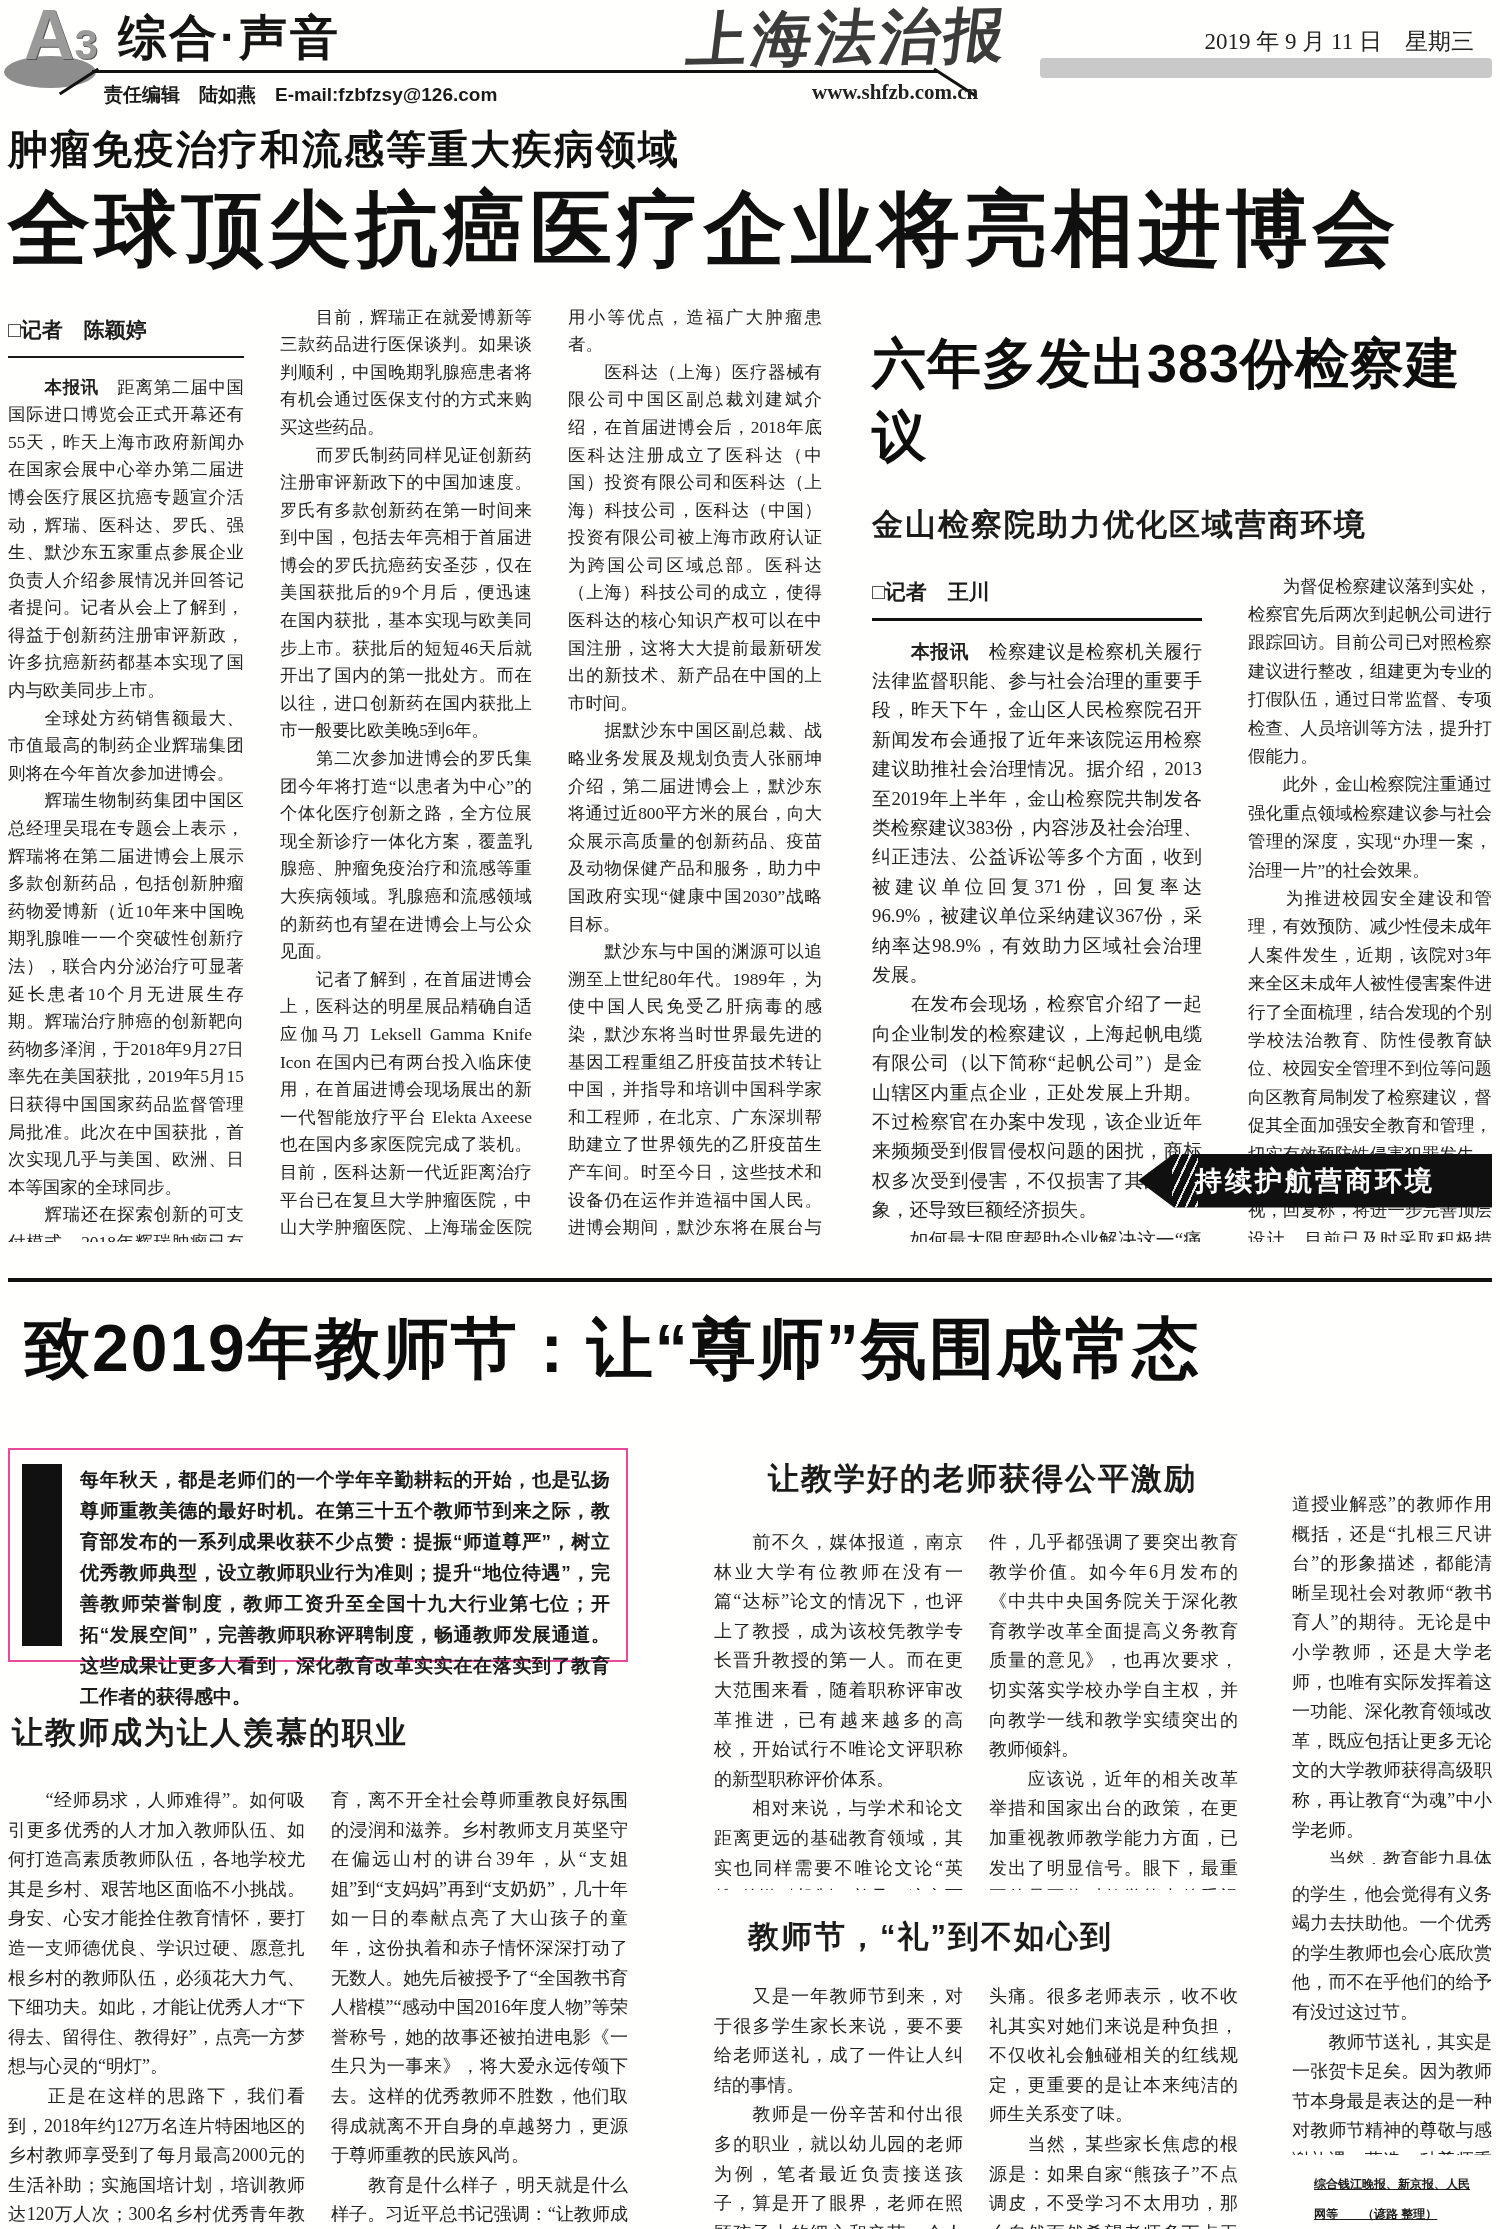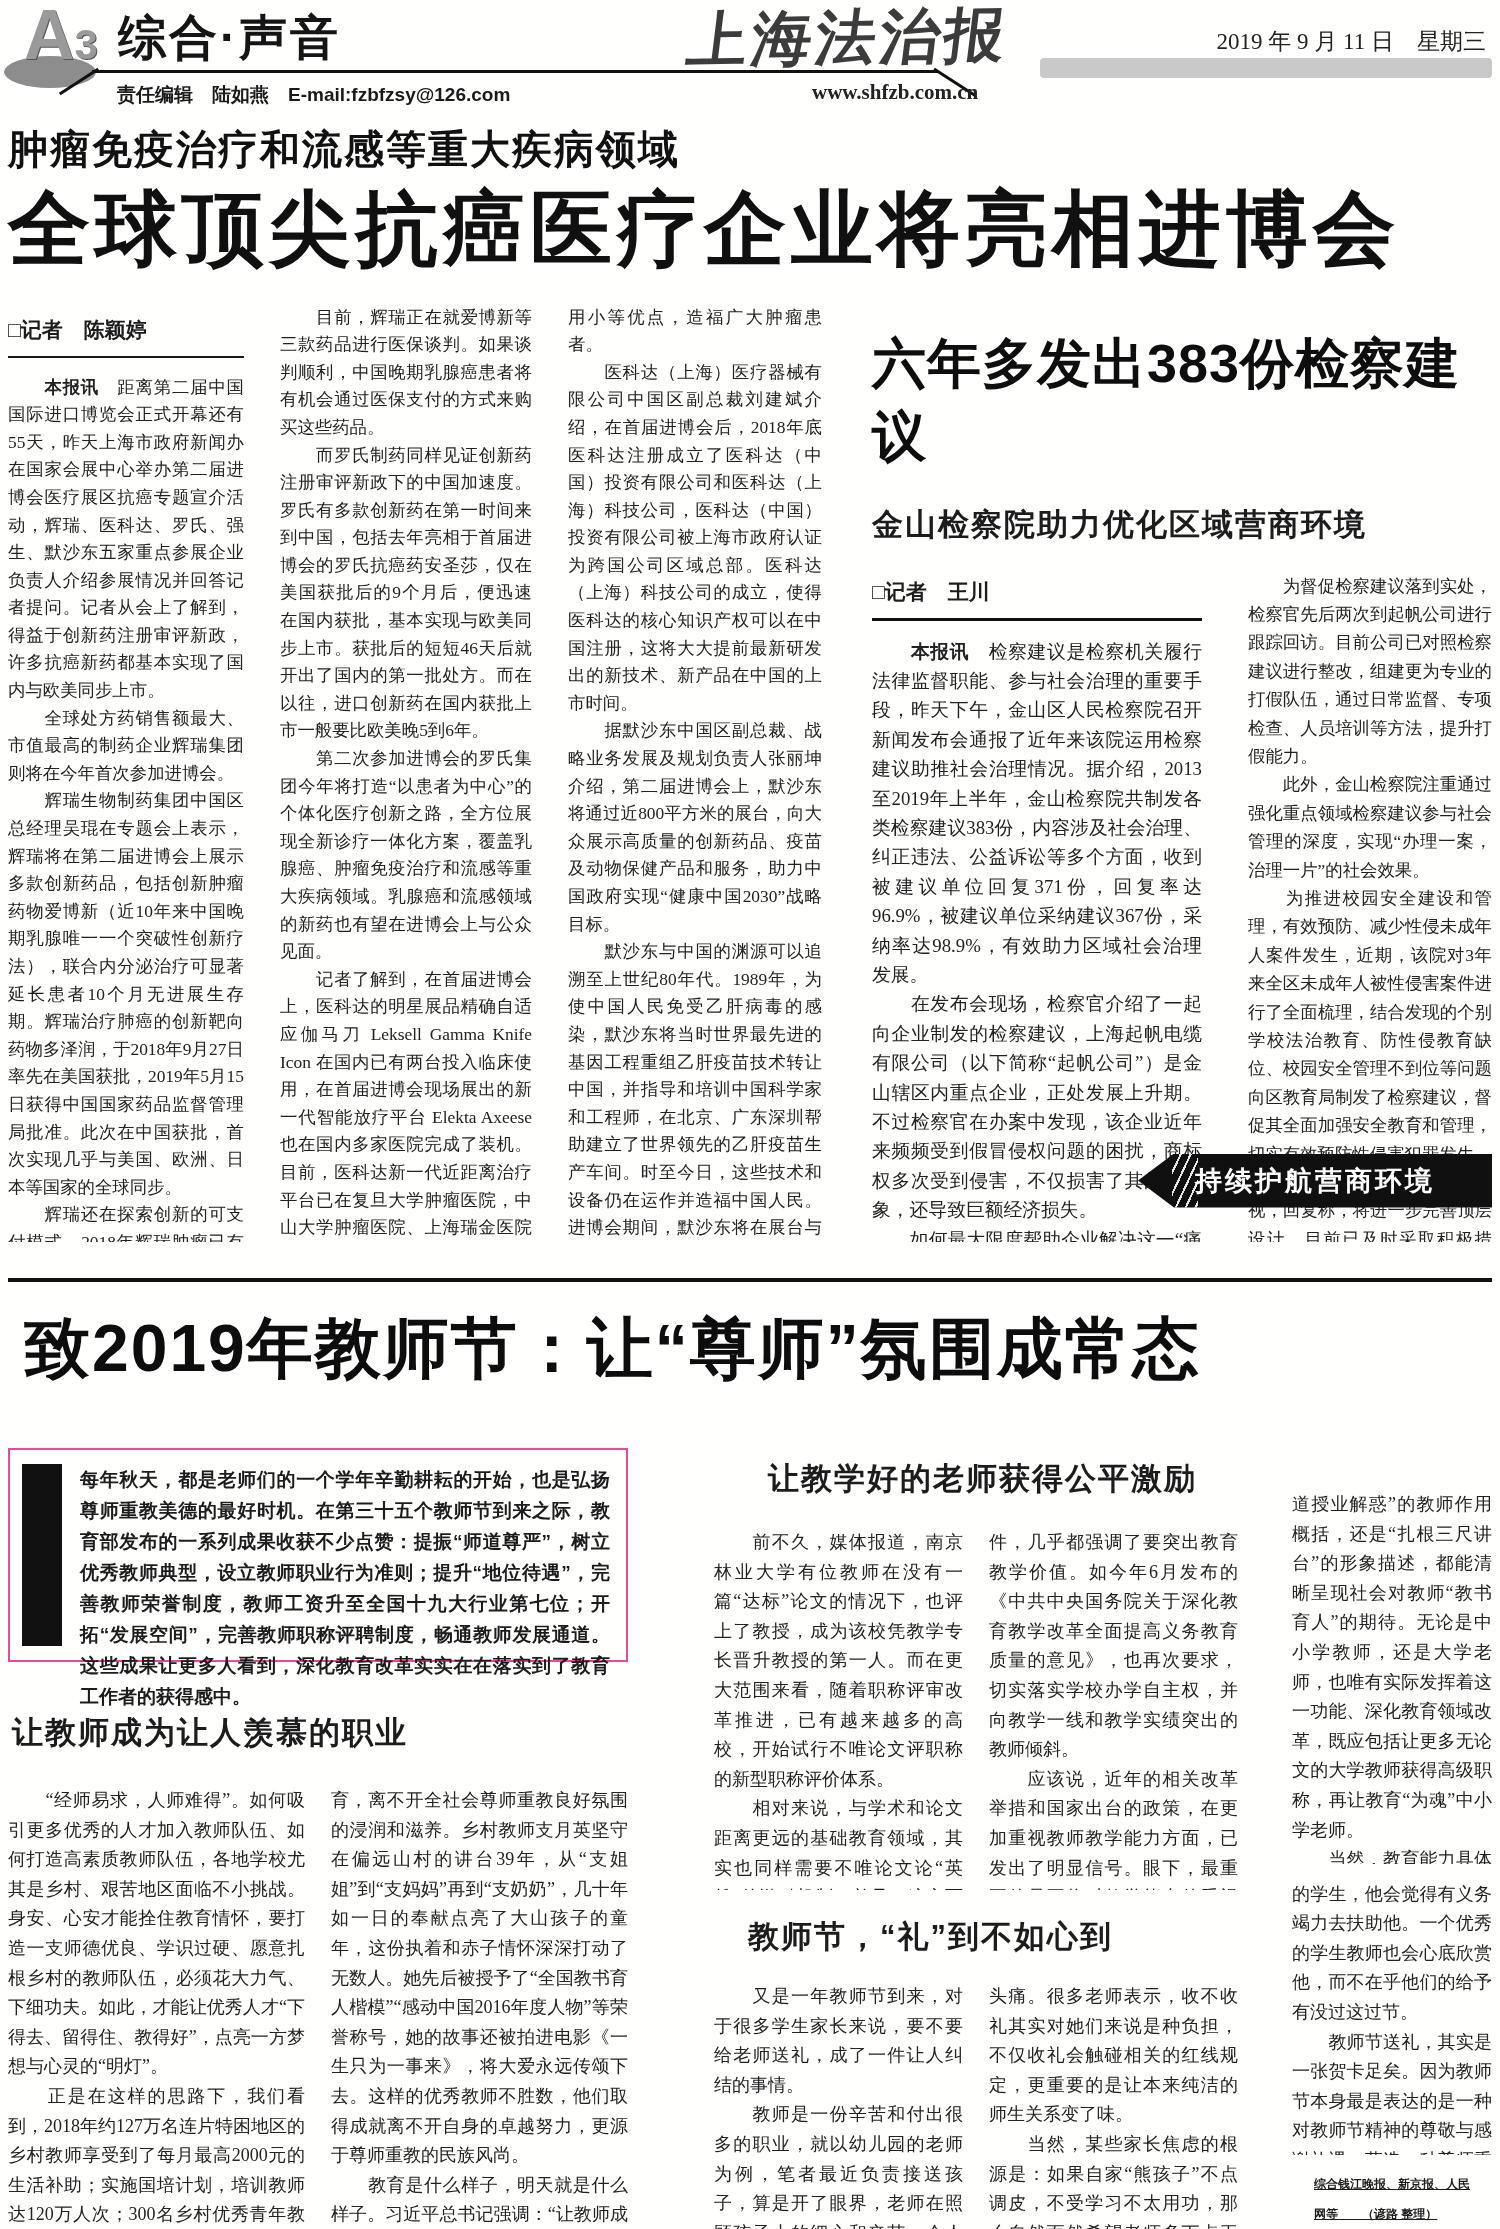--- a/index.html
+++ b/index.html
@@ -10,26 +10,26 @@
   
   .hdr{position:absolute;top:0;left:0;width:100%;height:112px;}
   .badge-a{position:absolute;left:24px;top:0px;font-family:"Liberation Sans",sans-serif;
            font-weight:900;font-size:70px;color:#9a9a9a;text-shadow:1px 1px 0 #555;line-height:70px;}
   .badge-a small{font-size:42px;}
   .badge-shadow{position:absolute;left:4px;top:56px;width:92px;height:32px;background:#8d8d8d;border-radius:50%;}
   .section-name{position:absolute;left:118px;top:6px;font-weight:900;font-size:48px;letter-spacing:3px;color:#151515;}
   .masthead{position:absolute;left:688px;top:-2px;font-weight:900;font-size:60px;color:#3c3c3c;
             transform:skewX(-8deg) rotate(-1deg);letter-spacing:4px;font-family:"DejaVu Serif",serif;}
   .website{position:absolute;left:812px;top:80px;font-weight:700;font-size:21px;color:#222;}
-  .dateline{position:absolute;right:14px;top:26px;font-size:23px;color:#222;}
+  .dateline{position:absolute;right:26px;top:26px;font-size:23px;color:#222;}
   .graybar{position:absolute;right:8px;top:58px;width:452px;height:20px;background:#c9c9c9;border-radius:4px;}
   .rule-h{position:absolute;left:92px;top:70px;width:846px;height:3px;background:#111;}
   .rule-d1{position:absolute;left:56px;top:80px;width:46px;height:3px;background:#111;transform:rotate(-33deg);}
   .rule-d2{position:absolute;left:930px;top:81px;width:50px;height:3px;background:#111;transform:rotate(33deg);}
-  .editor-line{position:absolute;left:117px;top:82px;font-weight:700;font-size:19px;color:#1a1a1a;}
+  .editor-line{position:absolute;left:104px;top:82px;font-weight:700;font-size:19px;color:#1a1a1a;}
 
   
   .story1{position:absolute;left:8px;top:116px;width:1484px;height:1152px;}
   .kicker{font-weight:700;font-size:40px;letter-spacing:2px;margin:6px 0 8px 0;color:#111;}
   .headline1{font-weight:900;font-size:82px;letter-spacing:5px;line-height:1.08;color:#101010;white-space:nowrap;}
   .s1-body{display:flex;margin-top:30px;height:938px;overflow:hidden;}
   .ncol{overflow:hidden;}
   .c-a1{width:236px;margin-right:36px;}
   .c-a2{width:252px;margin-right:36px;}
   .c-a3{width:254px;}

